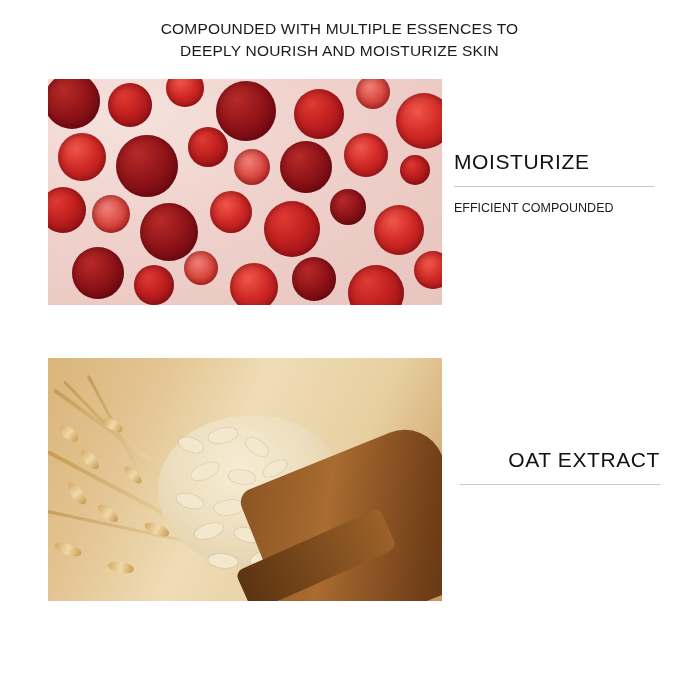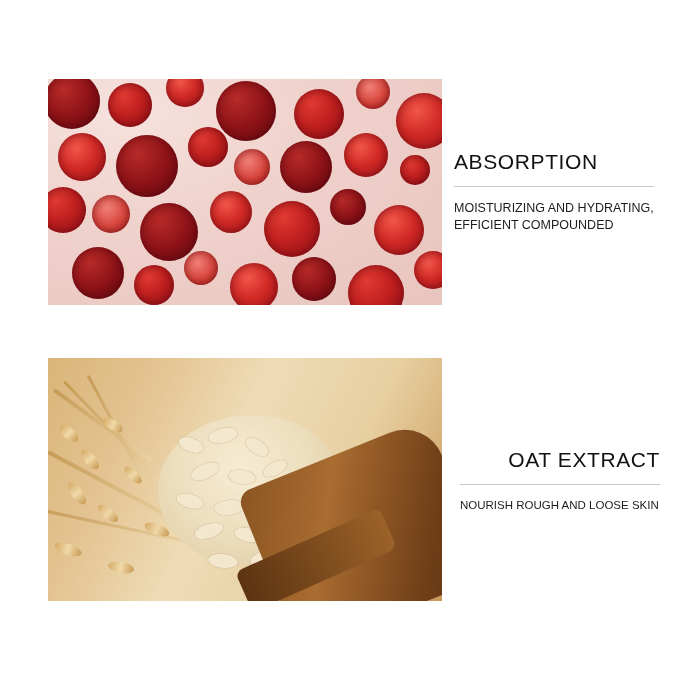--- a/index.html
+++ b/index.html
@@ -182,20 +182,24 @@
     line-height: 16px;
     color: #1d1d1d;
     white-space: nowrap;
   }
 </style>
 </head>
 <body>
 
 <div class="page">
 
+  <div class="headline">
+    <span class="line">COMPOUNDED WITH MULTIPLE ESSENCES TO</span>
+    <span class="line">DEEPLY NOURISH AND MOISTURIZE SKIN</span>
+  </div>
 
   <div class="photo" id="astaxanthin-photo">
     <div class="astax-bg"></div>
 
     <div class="dot dark" style="left:-4px;  top:-6px;   width:56px; height:56px;"></div>
     <div class="dot" style="left:60px;  top:4px;    width:44px; height:44px;"></div>
     <div class="dot light" style="left:118px; top:-10px;  width:38px; height:38px;"></div>
     <div class="dot dark" style="left:168px; top:2px;    width:60px; height:60px;"></div>
     <div class="dot" style="left:246px; top:10px;   width:50px; height:50px;"></div>
     <div class="dot pale" style="left:308px; top:-4px;   width:34px; height:34px;"></div>
@@ -220,24 +224,23 @@
     <div class="dot dark" style="left:24px;  top:168px;  width:52px; height:52px;"></div>
     <div class="dot" style="left:86px;  top:186px;  width:40px; height:40px;"></div>
     <div class="dot pale" style="left:136px; top:172px;  width:34px; height:34px;"></div>
     <div class="dot light" style="left:182px; top:184px;  width:48px; height:48px;"></div>
     <div class="dot dark" style="left:244px; top:178px;  width:44px; height:44px;"></div>
     <div class="dot" style="left:300px; top:186px;  width:56px; height:56px;"></div>
     <div class="dot light" style="left:366px; top:172px;  width:38px; height:38px;"></div>
   </div>
 
   <div class="txt-col" id="astaxanthin-text">
-    <div class="title-lg">ABSORPTION</div>
+    <div class="title-lg">MOISTURIZE</div>
     <div class="rule"></div>
     <div class="desc">
-      <div>MOISTURIZING AND HYDRATING,</div>
       <div>EFFICIENT COMPOUNDED</div>
     </div>
   </div>
 
   <div class="photo" id="oat-photo">
     <div class="oat-bg"></div>
 
     <div class="straw" style="left:6px;  top:30px;  width:120px; height:4px; transform:rotate(36deg);"></div>
     <div class="straw" style="left:16px; top:22px;  width:140px; height:3px; transform:rotate(46deg);"></div>
     <div class="straw" style="left:40px; top:16px;  width:130px; height:3px; transform:rotate(62deg);"></div>
@@ -270,16 +273,15 @@
     <div class="flake" style="left:160px; top:196px; width:30px; height:14px; transform:rotate(6deg);"></div>
     <div class="flake" style="left:202px; top:194px; width:26px; height:13px; transform:rotate(-14deg);"></div>
 
     <div class="scoop"></div>
     <div class="scoop-edge"></div>
   </div>
 
   <div class="txt-col" id="oat-text">
     <div class="title-lg2">OAT EXTRACT</div>
     <div class="rule2"></div>
-    <div class="desc2">NOURISH ROUGH AND LOOSE SKIN</div>
   </div>
 
 </div>
 
 </body></html>

